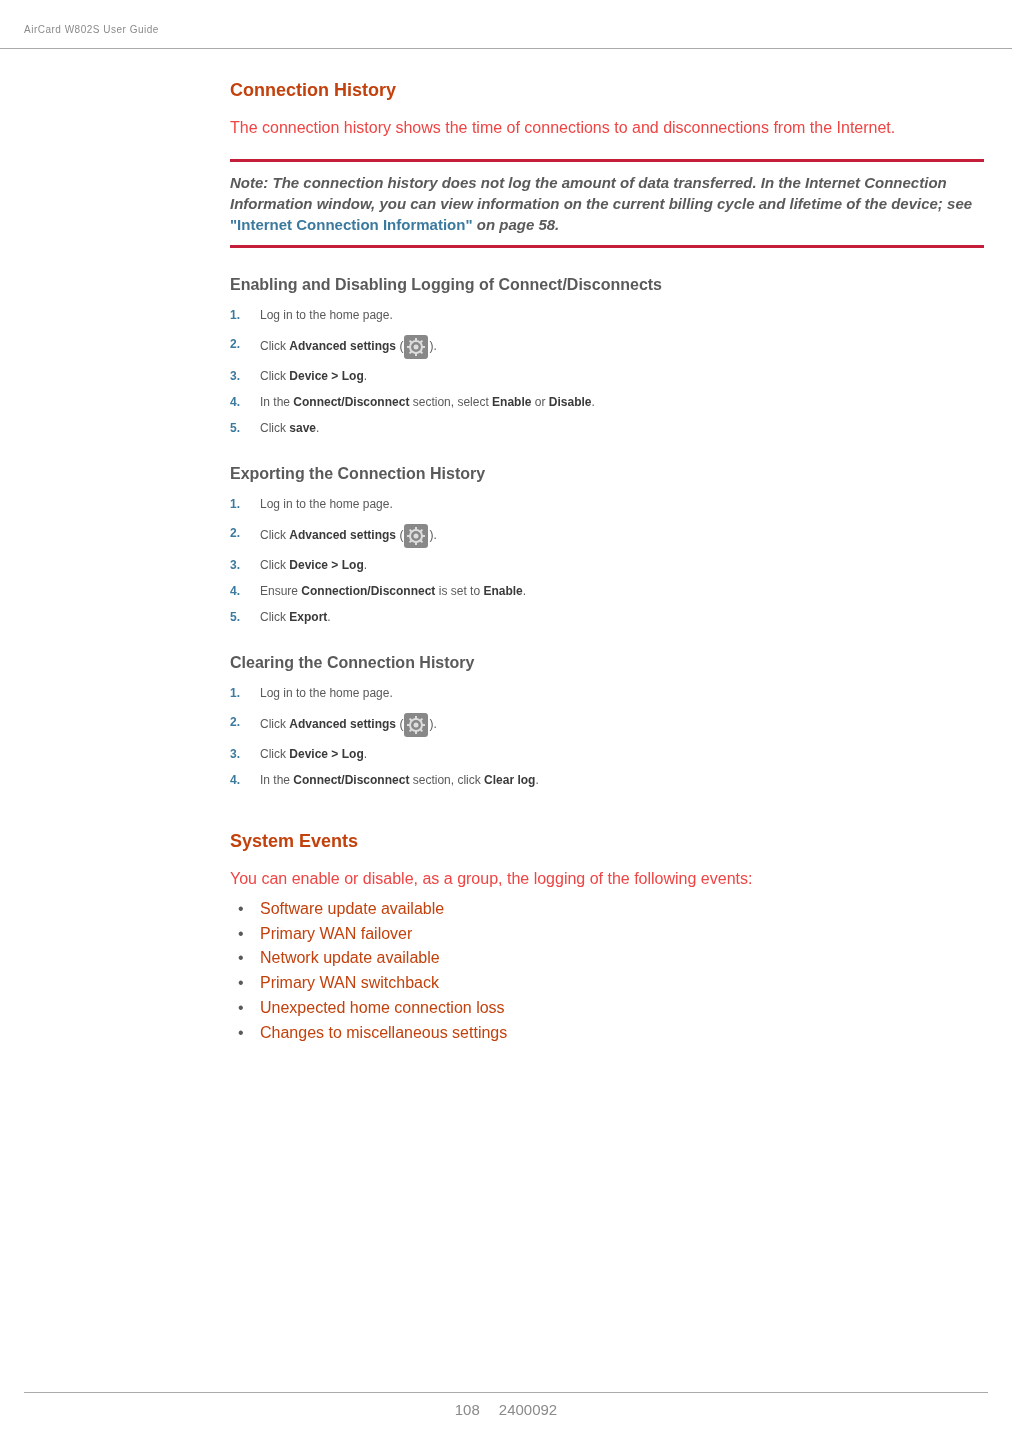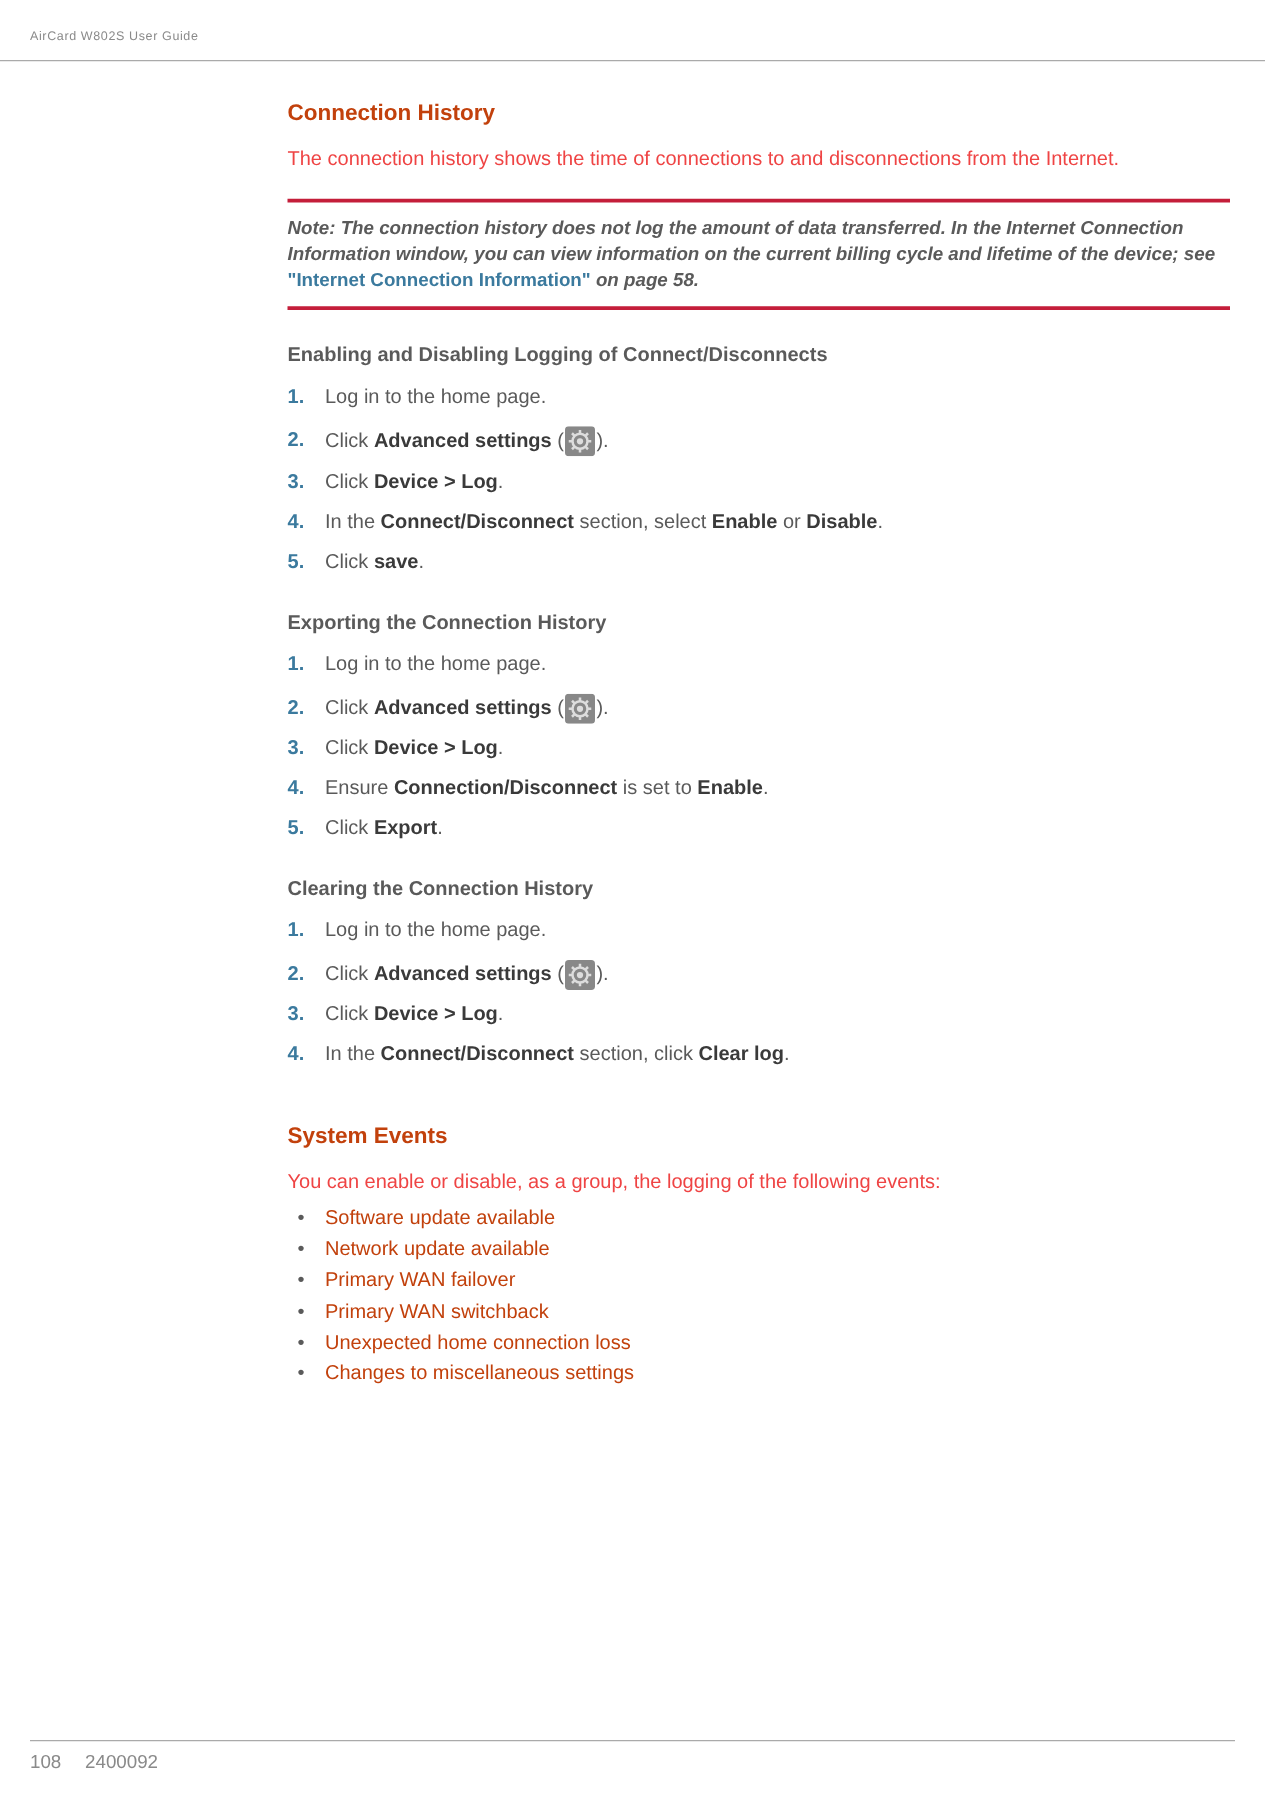--- a/index.html
+++ b/index.html
@@ -74,21 +74,21 @@
     }
     ol.steps {
       list-style: none;
       counter-reset: step;
       padding-left: 0;
     }
     ol.steps > li {
       counter-increment: step;
       position: relative;
       padding-left: 30px;
-      font-size: 16px;
+      font-size: 12px;
       line-height: 1.5;
       margin-bottom: 8px;
       color: #5a5a5a;
     }
     ol.steps > li::before {
       content: counter(step) ".";
       position: absolute;
       left: 0;
       top: 0;
       color: #3b7a9e;
@@ -133,21 +133,21 @@
       right: 24px;
       bottom: 24px;
     }
     .footer-rule {
       height: 1px;
       background: #aaa;
       margin-bottom: 8px;
     }
     .footer-row {
       display: flex;
-      justify-content: flex-start;
+      justify-content: center;
       font-size: 15px;
       color: #8a8a8a;
       gap: 19px;
     }
   </style>
 </head>
 <body>
 
 <div class="header">AirCard W802S User Guide</div>
 <div class="header-rule"></div>
@@ -235,22 +235,22 @@
           </svg></span><span>).</span>
     </li>
     <li><span>Click </span><span class="bold">Device &gt; Log</span><span>.</span></li>
     <li><span>In the </span><span class="bold">Connect/Disconnect</span><span> section, click </span><span class="bold">Clear log</span><span>.</span></li>
   </ol>
 
   <h1 class="section-title" style="margin-top:42px">System Events</h1>
   <p class="body-text" style="margin-bottom:6px">You can enable or disable, as a group, the logging of the following events:</p>
   <ul class="bullets">
     <li><span>Software update available</span></li>
+    <li><span>Primary WAN failover</span></li>
     <li><span>Network update available</span></li>
-    <li><span>Primary WAN failover</span></li>
     <li><span>Primary WAN switchback</span></li>
     <li><span>Unexpected home connection loss</span></li>
     <li><span>Changes to miscellaneous settings</span></li>
   </ul>
 
 </div>
 
 <div class="footer">
   <div class="footer-rule"></div>
   <div class="footer-row">

